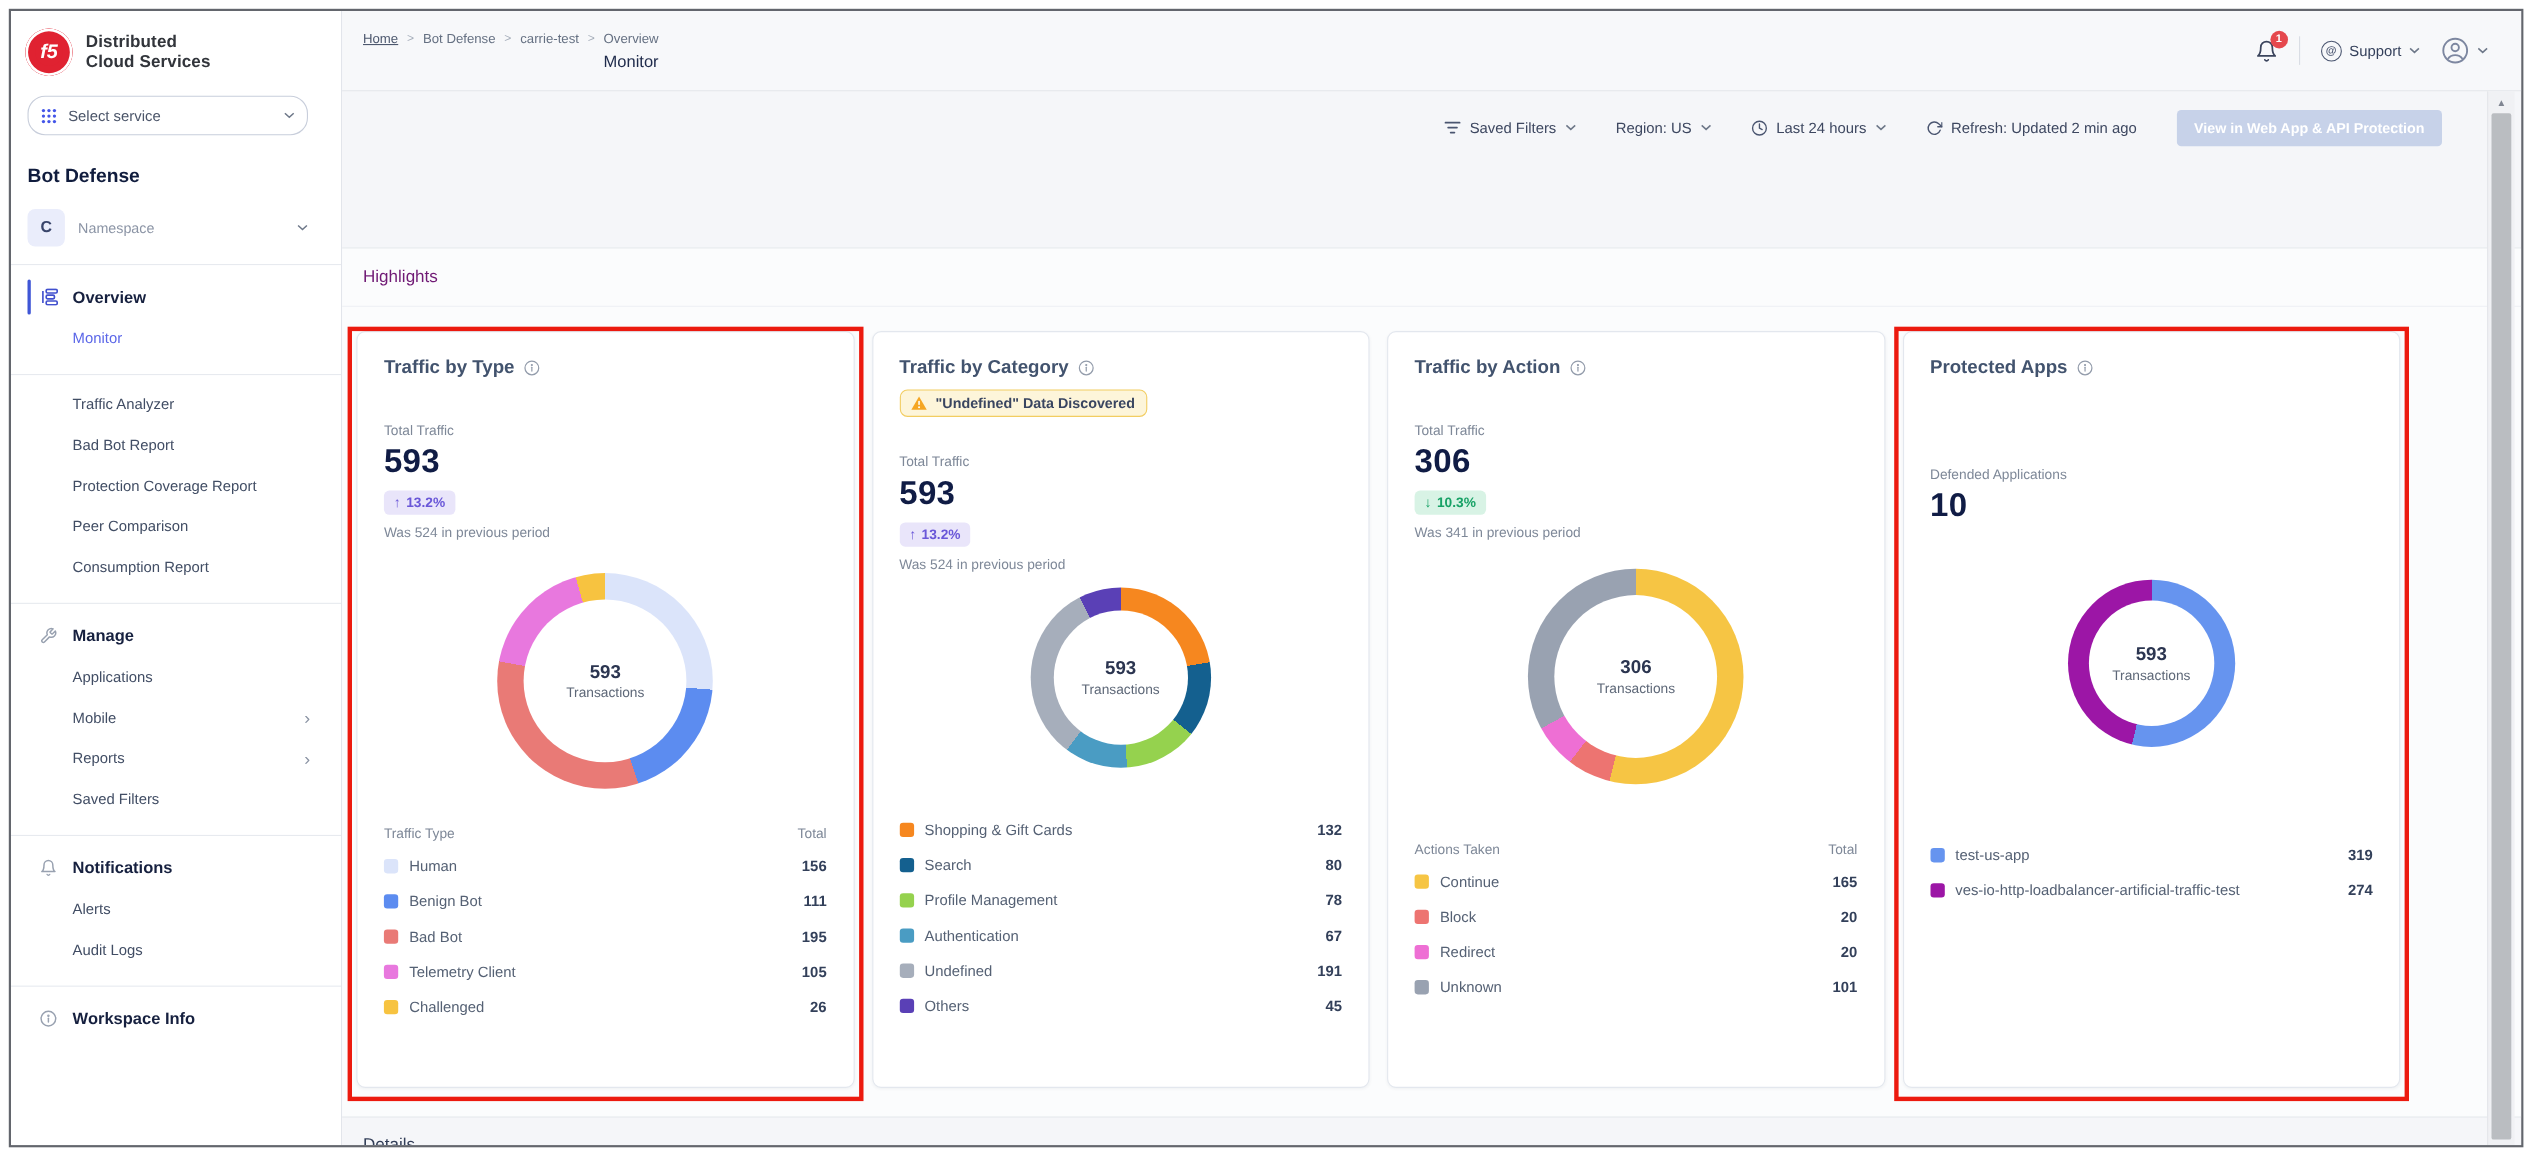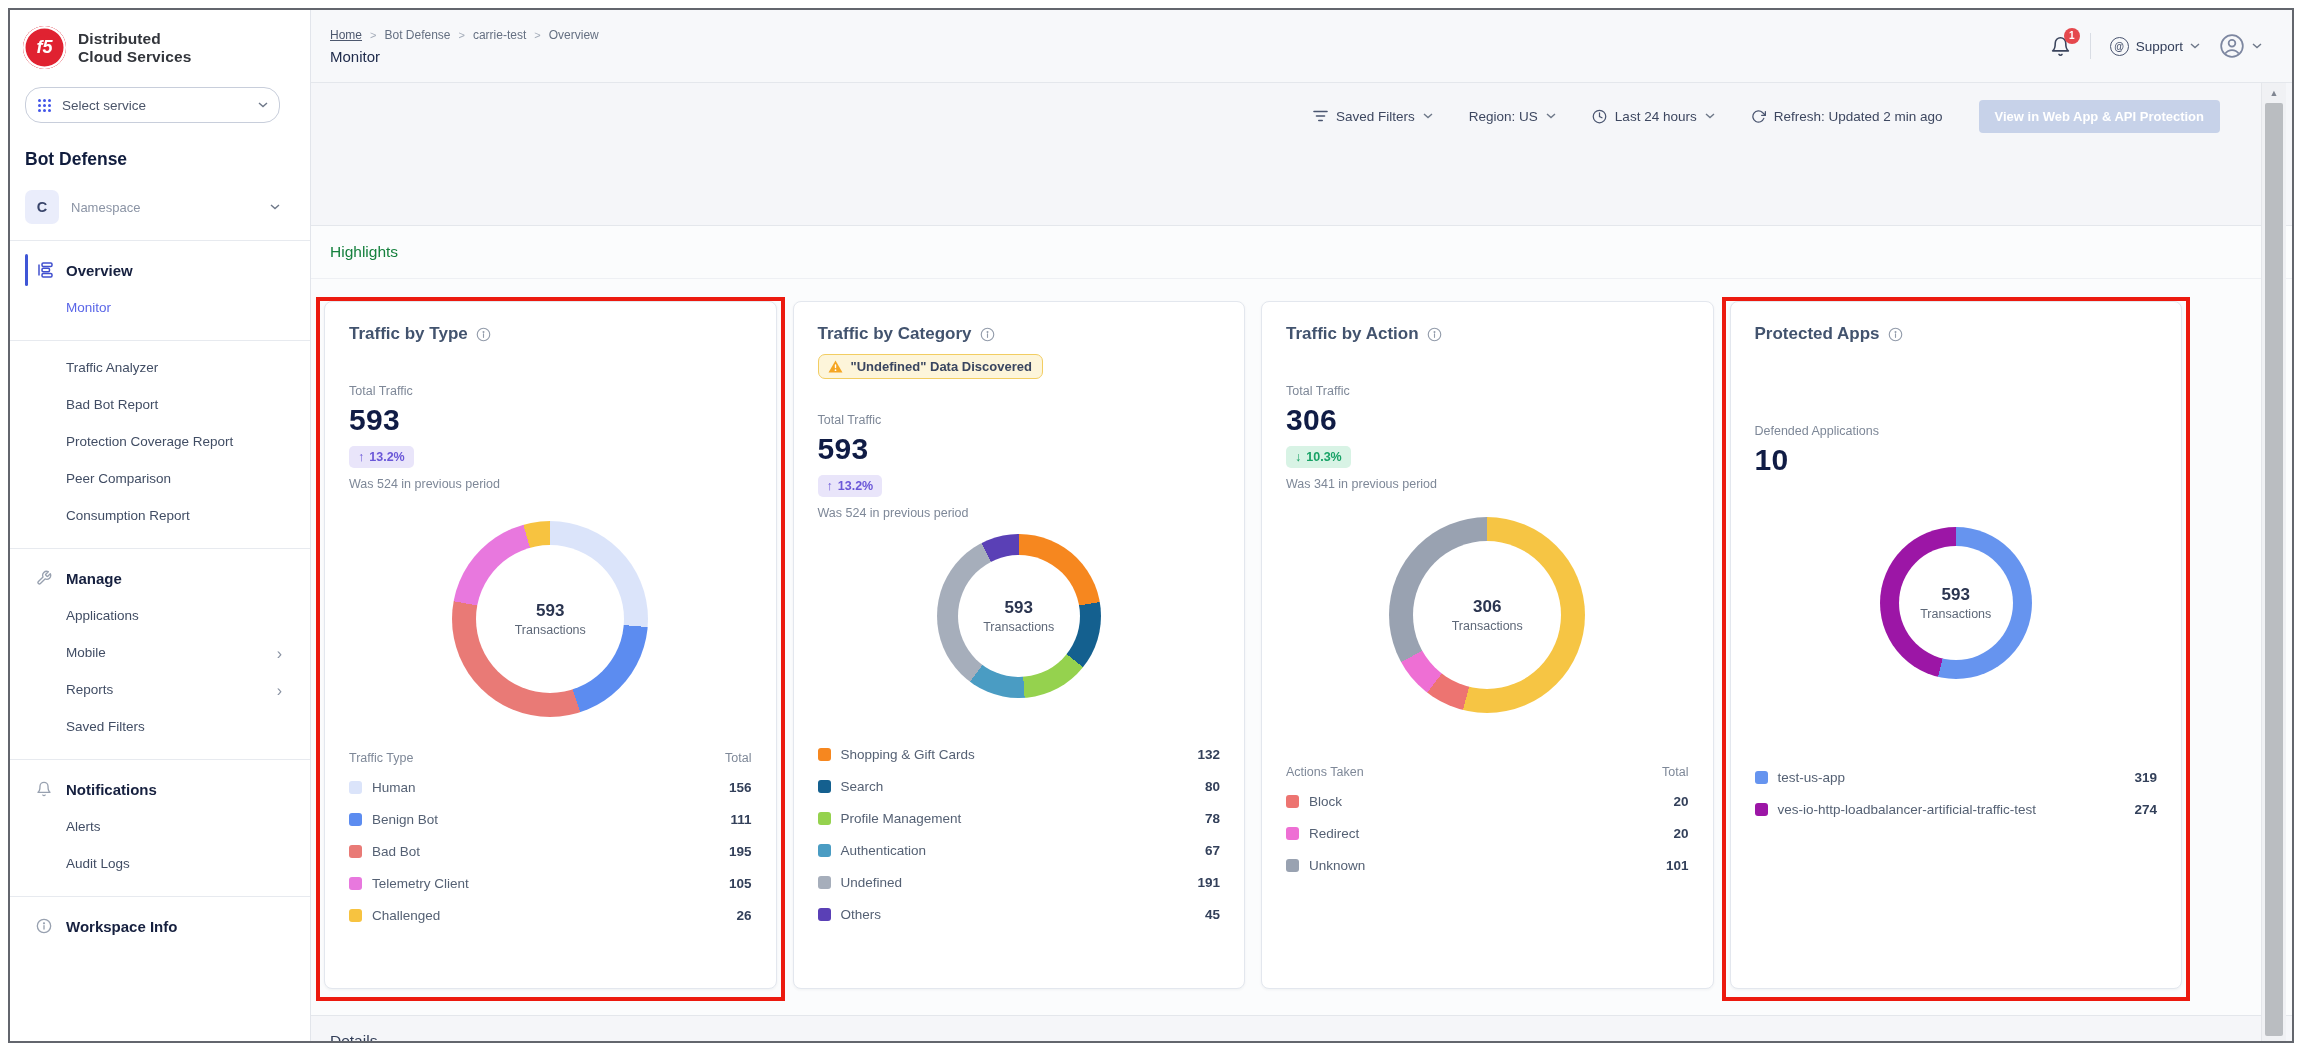--- a/index.html
+++ b/index.html
@@ -25,42 +25,42 @@
   .nav-section.active .active-bar{background:#3f56d6;}
   .nav-icon{width:19px;margin-left:26px;display:flex;align-items:center;flex:none;}
   .nav-label{margin-left:11px;font-size:15px;font-weight:700;color:#16203f;}
   .nav-item{display:flex;align-items:center;min-height:33px;padding:2px 28px 2px 56px;font-size:13.5px;color:#414d64;cursor:pointer;line-height:1.35;}
   .nav-item .nav-item-label{max-width:175px;}
   .nav-item.active{color:#5a66e8;}
   .nav-chevron{margin-left:auto;color:#8a93a3;font-size:16px;line-height:1;}
 
   
   .main{flex:1;display:flex;flex-direction:column;background:#f5f6f9;position:relative;min-width:0;}
-  .topbar{height:72px;flex:none;background:#f7f8fa;border-bottom:1px solid #e4e7ec;display:flex;align-items:center;padding:0 30px 0 19px;}
+  .topbar{height:72px;flex:none;background:#f7f8fa;border-bottom:1px solid #e4e7ec;display:flex;align-items:center;padding:0 30px 0 19px;text-align:right;}
   .topbar-left{display:flex;flex-direction:column;gap:6px;}
   .breadcrumb{display:flex;gap:8px;font-size:12px;color:#657082;align-items:center;}
   .crumb{cursor:pointer;}
   .crumb.home{color:#4d586e;text-decoration:underline;}
   .crumb-sep{color:#a3abb8;font-size:11px;}
   .page-title{font-size:15px;color:#202c4c;font-weight:500;}
   .topbar-right{margin-left:auto;display:flex;align-items:center;gap:19px;}
   .bell-wrap{position:relative;cursor:pointer;display:flex;}
   .badge{position:absolute;top:-8px;right:-9px;background:#e5484d;color:#fff;width:16px;height:16px;border-radius:50%;font-size:10px;font-weight:700;display:flex;align-items:center;justify-content:center;}
   .v-divider{width:1px;height:26px;background:#d9dde4;}
   .support,.account{display:flex;align-items:center;gap:7px;font-size:13.5px;color:#333f5a;cursor:pointer;}
   .at-circle{width:17px;height:17px;border-radius:50%;border:1.4px solid #4a5570;color:#4a5570;font-size:10px;font-weight:700;display:flex;align-items:center;justify-content:center;}
 
   .filter-band{flex:none;height:143px;box-sizing:border-box;border-bottom:1px solid #e4e7ec;padding-top:15px;}
   .filter-row{display:flex;align-items:center;justify-content:flex-end;gap:36px;padding-right:72px;height:36px;}
   .filter-item{display:flex;align-items:center;gap:8px;font-size:13.5px;color:#3d4760;cursor:pointer;font-weight:500;}
   .view-btn{background:#c7d2e9;color:#fff;font-size:13px;font-weight:600;border:none;border-radius:4px;padding:9px 16px;cursor:default;font-family:"Liberation Sans",sans-serif;}
   .add-filter-row{margin:24px 0 0 19px;display:flex;align-items:center;gap:9px;}
   .add-filter-label{color:#4c5be6;font-size:13.5px;font-weight:500;cursor:pointer;}
 
-  .section-head{height:52px;flex:none;display:flex;align-items:center;padding-left:19px;font-size:15.5px;color:#15803d;background:#fbfcfd;border-bottom:1px solid #eef0f4;font-weight:500;}
+  .section-head{height:52px;flex:none;display:flex;align-items:center;padding-left:19px;font-size:15.5px;color:#701a75;background:#fbfcfd;border-bottom:1px solid #eef0f4;font-weight:500;}
   .cards-wrap{background:#fbfcfd;padding:22px 110px 26px 13px;border-bottom:1px solid #e4e7ec;flex:none;}
   .cards{display:flex;gap:16px;}
   .card{position:relative;flex:1;background:#fff;border:1px solid #e3e7ee;border-radius:8px;box-shadow:0 1px 3px rgba(20,30,60,.05);height:688px;box-sizing:border-box;padding:22px 24px;display:flex;flex-direction:column;}
   .annotation{position:absolute;inset:-5px -9px -13px -9px;border:4px solid #ec1a0f;pointer-events:none;z-index:4;}
   .card-title-row{display:flex;align-items:center;gap:8px;}
   .card-title{font-size:17px;font-weight:600;color:#42536e;margin:0;}
   .info-icon{display:flex;cursor:pointer;}
   .warn-badge{margin-top:10px;align-self:flex-start;display:flex;align-items:center;gap:8px;border:1.5px solid #f2cd62;background:#fdf5da;border-radius:7px;padding:4px 10px 4px 9px;font-size:13px;font-weight:600;color:#394560;}
   .stat-label{font-size:12.5px;color:#7e8898;}
   .stat-value{font-size:30px;font-weight:800;color:#101c45;margin-top:5px;letter-spacing:.3px;}
@@ -467,20 +467,25 @@
                 <div class="donut-center-label">Transactions</div>
               </div>
             </div>
           </div>
           <div class="legend-header">
             <span>Actions Taken</span>
             <span>Total</span>
           </div>
           <div class="legend">
               <div class="legend-row">
+                <span class="legend-swatch" style="background: rgb(246, 197, 68);"></span>
+                <span class="legend-label">Continue</span>
+                <span class="legend-value">165</span>
+              </div>
+              <div class="legend-row">
                 <span class="legend-swatch" style="background: rgb(237, 116, 113);"></span>
                 <span class="legend-label">Block</span>
                 <span class="legend-value">20</span>
               </div>
               <div class="legend-row">
                 <span class="legend-swatch" style="background: rgb(238, 111, 212);"></span>
                 <span class="legend-label">Redirect</span>
                 <span class="legend-value">20</span>
               </div>
               <div class="legend-row">

